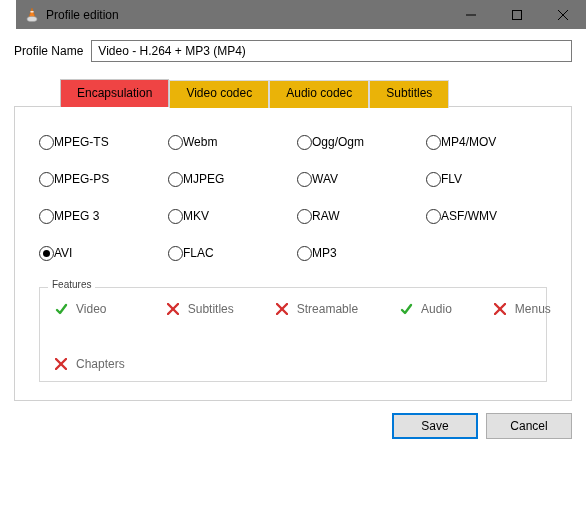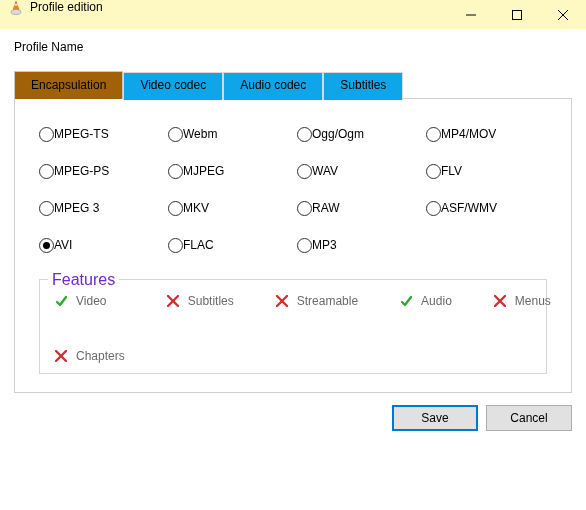--- a/index.html
+++ b/index.html
@@ -8,24 +8,26 @@
     font-family: "Segoe UI", Tahoma, sans-serif;
     font-size: 12px;
     background: #fff;
     color: #000;
     width: 586px;
     height: 510px;
     overflow: hidden;
   }
   .titlebar {
     display: flex;
+    align-items: center;
     height: 30px;
     padding-left: 8px;
-    background: #fef9c3;
+    background: #737373;
     border-bottom: 1px solid #fff;
+    margin-left: 16px;
   }
   .titlebar .icon {
     width: 16px; height: 16px;
     margin-right: 6px;
     display: flex; align-items: center; justify-content: center;
   }
   .titlebar .title { flex: 0 0 auto; font-size: 12px; }
   .titlebar .spacer { flex: 1; }
   .winbtn {
     width: 46px; height: 30px;
@@ -63,30 +65,31 @@
     border: 1px solid #d0d0d0;
     border-bottom: none;
     background: #fff;
     margin-right: 0px;
     font-size: 12px;
     position: relative;
     top: 1px;
     color: #000;
   }
   .tab:not(.active) {
-    background: #0ea5e9;
+    background: #eab308;
     border-color: #d9d9d9;
     top: 2px;
     padding-top: 5px;
     padding-bottom: 6px;
   }
   .tab.active {
     border-color: #c8c8c8;
-    background: #a16207;
+    background: #ef4444;
     z-index: 3;
+    margin-left: 46px;
   }
   .tabpanel {
     border: 1px solid #d0d0d0;
     padding: 28px 24px 18px 24px;
     position: relative;
     z-index: 1;
   }
   .radio-grid {
     display: grid;
     grid-template-columns: repeat(4, 1fr);
@@ -117,22 +120,22 @@
     border: 1px solid #d6d6d6;
     position: relative;
     padding: 14px 14px 10px 14px;
   }
   .features .legend {
     position: absolute;
     top: -9px;
     left: 8px;
     background: #fff;
     padding: 0 4px;
-    font-size: 16px;
-    color: #6d28d9;
+    font-size: 10px;
+    color: #404040;
   }
   .feat-grid {
     display: grid;
     grid-template-columns: repeat(5, 1fr);
     row-gap: 6px;
     column-gap: 10px;
     gap: 41px;
   }
   .feat-item {
     display: flex;
@@ -195,20 +198,21 @@
     <svg width="10" height="10">
       <line x1="0" y1="0" x2="10" y2="10" stroke="#000" stroke-width="1"></line>
       <line x1="10" y1="0" x2="0" y2="10" stroke="#000" stroke-width="1"></line>
     </svg>
   </div>
 </div>
 
 <div class="content">
   <div class="row-profile">
     <label>Profile Name</label>
+    <input type="text" value="Video - H.264 + MP3 (MP4)" style="">
   </div>
 
   <div class="tabs" id="tabs">
       <div class="tab active">Encapsulation</div>
       <div class="tab">Video codec</div>
       <div class="tab">Audio codec</div>
       <div class="tab">Subtitles</div>
     </div>
 
   <div class="tabpanel">

